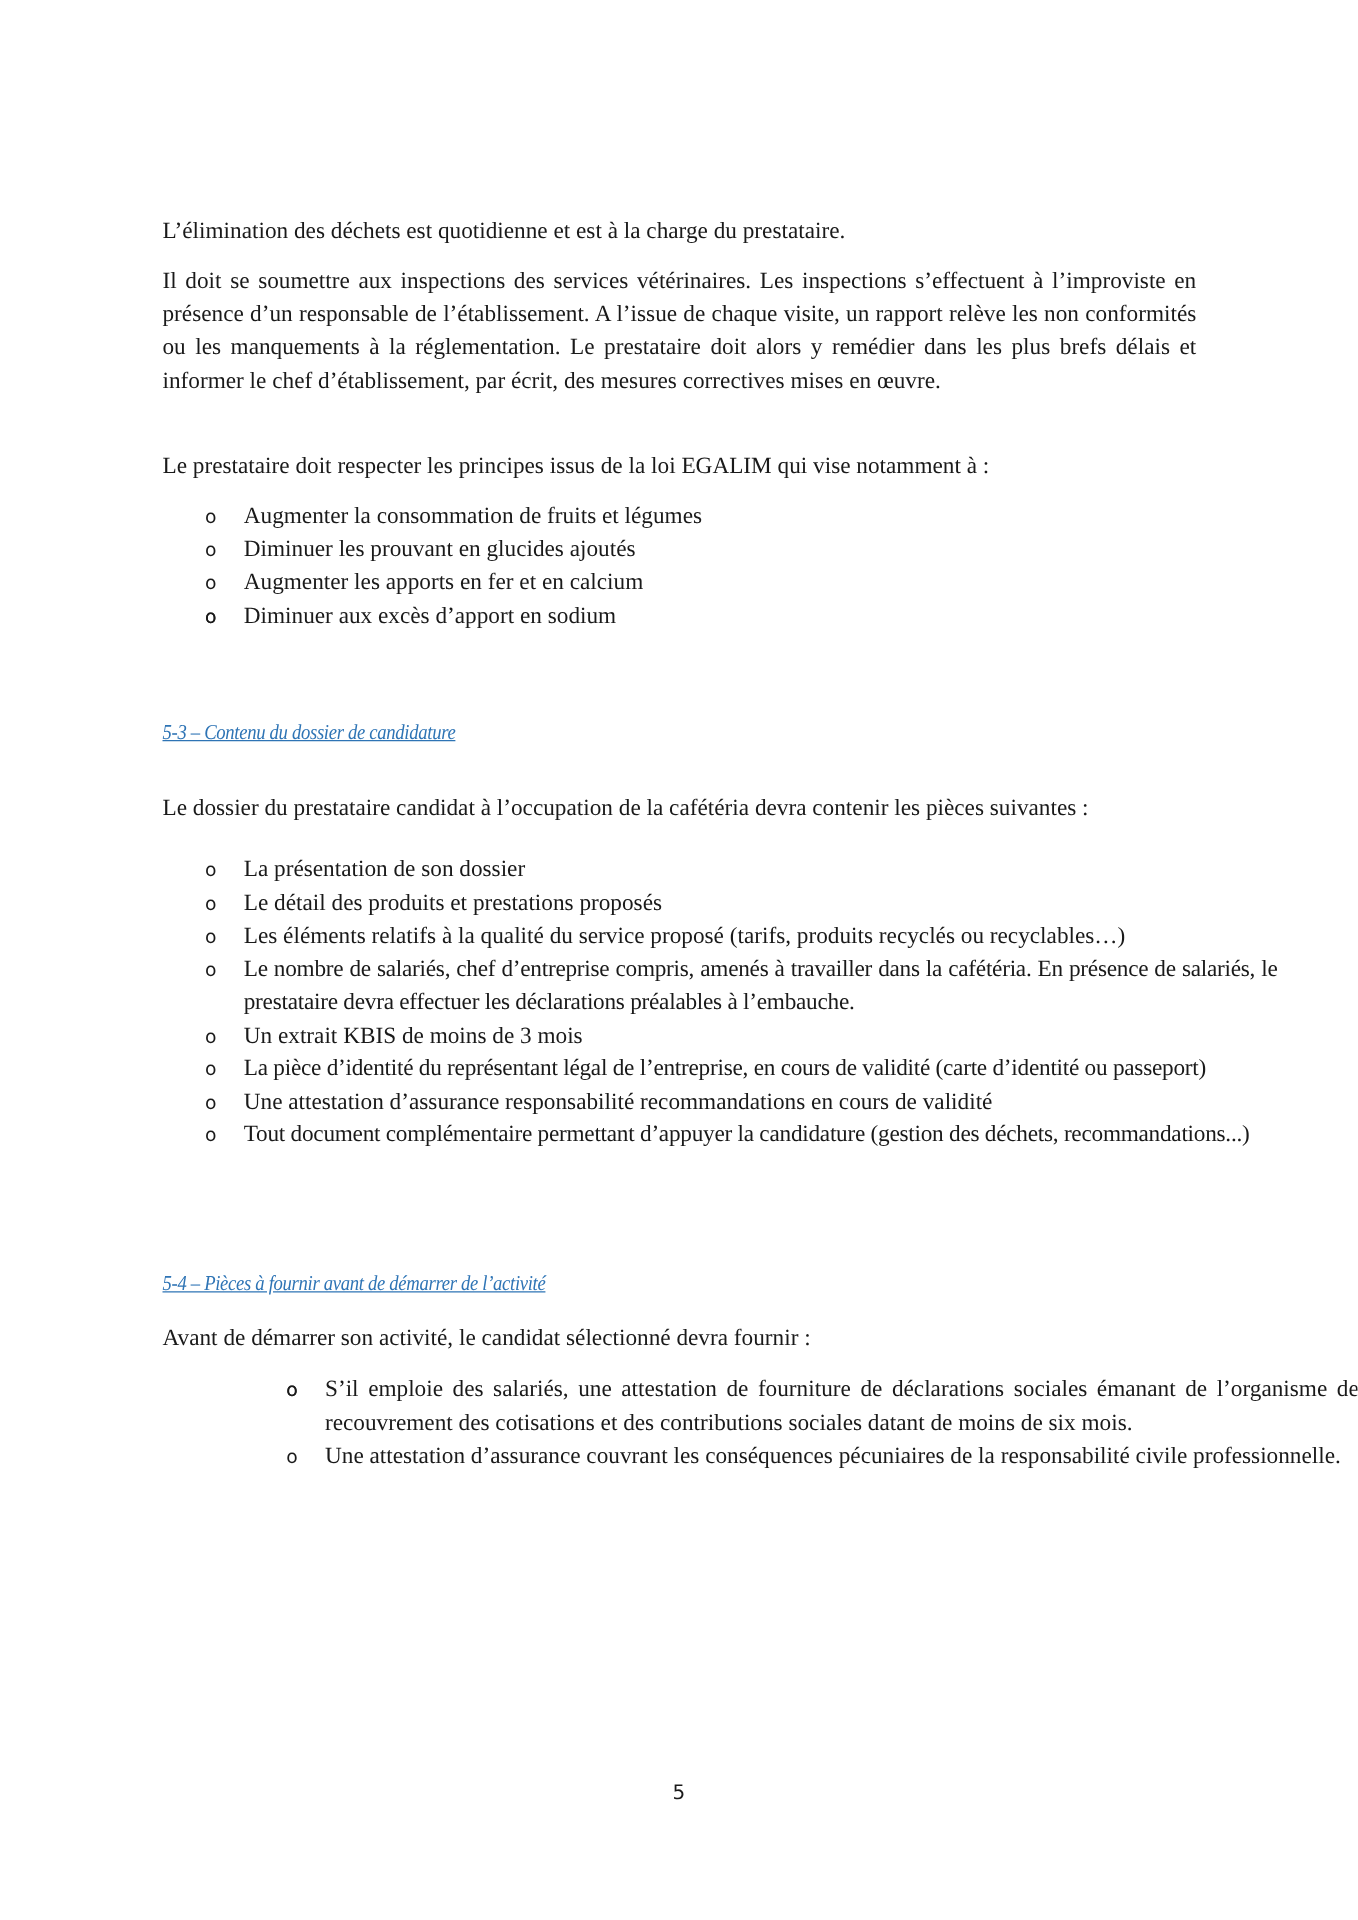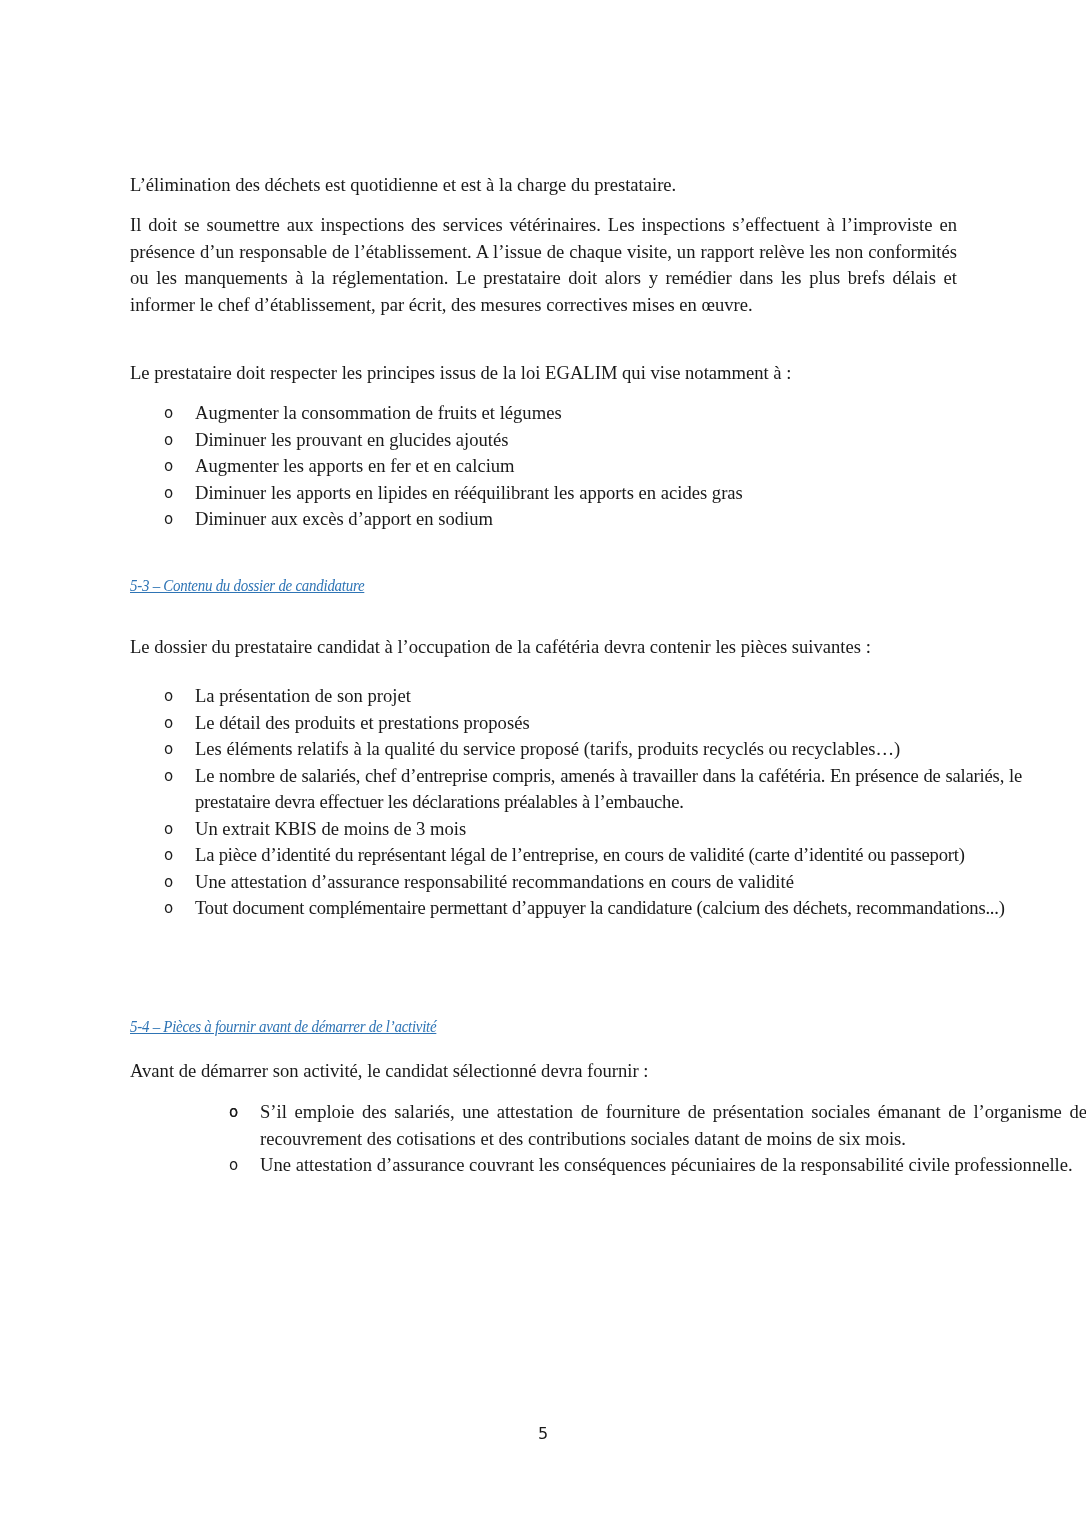--- a/index.html
+++ b/index.html
@@ -25,45 +25,45 @@
 
 <div class="page">
   <p class="para abs" style="top:130px">L’élimination des déchets est quotidienne et est à la charge du prestataire.</p>
   <p class="para abs" style="top:170px">Il doit se soumettre aux inspections des services vétérinaires. Les inspections s’effectuent à l’improviste en présence d’un responsable de l’établissement. A l’issue de chaque visite, un rapport relève les non conformités ou les manquements à la réglementation. Le prestataire doit alors y remédier dans les plus brefs délais et informer le chef d’établissement, par écrit, des mesures correctives mises en œuvre.</p>
   <p class="para abs" style="top:318px">Le prestataire doit respecter les principes issus de la loi EGALIM qui vise notamment à :</p>
 
   <ul class="abs list1" style="top:358px">
     <li><span class="bullet">o</span><span>Augmenter la consommation de fruits et légumes</span></li>
     <li><span class="bullet">o</span><span>Diminuer les prouvant en glucides ajoutés</span></li>
     <li><span class="bullet">o</span><span>Augmenter les apports en fer et en calcium</span></li>
-    <li><span class="bullet">o</span><span>Diminuer les apports en lipides en rééquilibrant les apports en acides gras</span></li>
+    <li><span class="bullet">o</span></li>
     <li><span class="bullet">o</span><span>Diminuer aux excès d’apport en sodium</span></li>
   </ul>
 
   <div class="abs" style="top:534px">
     <span class="heading">5-3 – Contenu du dossier de candidature</span>
   </div>
   <p class="para abs" style="top:592px">Le dossier du prestataire candidat à l’occupation de la cafétéria devra contenir les pièces suivantes :</p>
 
   <ul class="abs list1" style="top:641px">
-    <li><span class="bullet">o</span><span>La présentation de son projet</span></li>
+    <li><span class="bullet">o</span><span>La présentation de son dossier</span></li>
     <li><span class="bullet">o</span><span>Le détail des produits et prestations proposés</span></li>
     <li><span class="bullet">o</span><span>Les éléments relatifs à la qualité du service proposé (tarifs, produits recyclés ou recyclables…)</span></li>
     <li class="tight"><span class="bullet">o</span><span>Le nombre de salariés, chef d’entreprise compris, amenés à travailler dans la cafétéria. En présence de salariés, le prestataire devra effectuer les déclarations préalables à l’embauche.</span></li>
     <li><span class="bullet">o</span><span>Un extrait KBIS de moins de 3 mois</span></li>
     <li class="tight"><span class="bullet">o</span><span>La pièce d’identité du représentant légal de l’entreprise, en cours de validité (carte d’identité ou passeport)</span></li>
     <li><span class="bullet">o</span><span>Une attestation d’assurance responsabilité recommandations en cours de validité</span></li>
-    <li class="tight"><span class="bullet">o</span><span>Tout document complémentaire permettant d’appuyer la candidature (calcium des déchets, recommandations...)</span></li>
+    <li class="tight"><span class="bullet">o</span><span>Tout document complémentaire permettant d’appuyer la candidature (gestion des déchets, recommandations...)</span></li>
   </ul>
 
   <div class="abs" style="top:975px">
     <span class="heading">5-4 – Pièces à fournir avant de démarrer de l’activité</span>
   </div>
   <p class="para abs" style="top:1016px">Avant de démarrer son activité, le candidat sélectionné devra fournir :</p>
 
   <ul class="abs list3" style="top:1057px">
     <li class="tight"><span class="bullet">o</span></li>
-    <li><span class="bullet">o</span><span>S’il emploie des salariés, une attestation de fourniture de présentation sociales émanant de l’organisme de recouvrement des cotisations et des contributions sociales datant de moins de six mois.</span></li>
+    <li><span class="bullet">o</span><span>S’il emploie des salariés, une attestation de fourniture de déclarations sociales émanant de l’organisme de recouvrement des cotisations et des contributions sociales datant de moins de six mois.</span></li>
     <li><span class="bullet">o</span><span>Une attestation d’assurance couvrant les conséquences pécuniaires de la responsabilité civile professionnelle.</span></li>
   </ul>
 </div>
 
 <div class="pagenum">5</div>
 
 </body></html>

